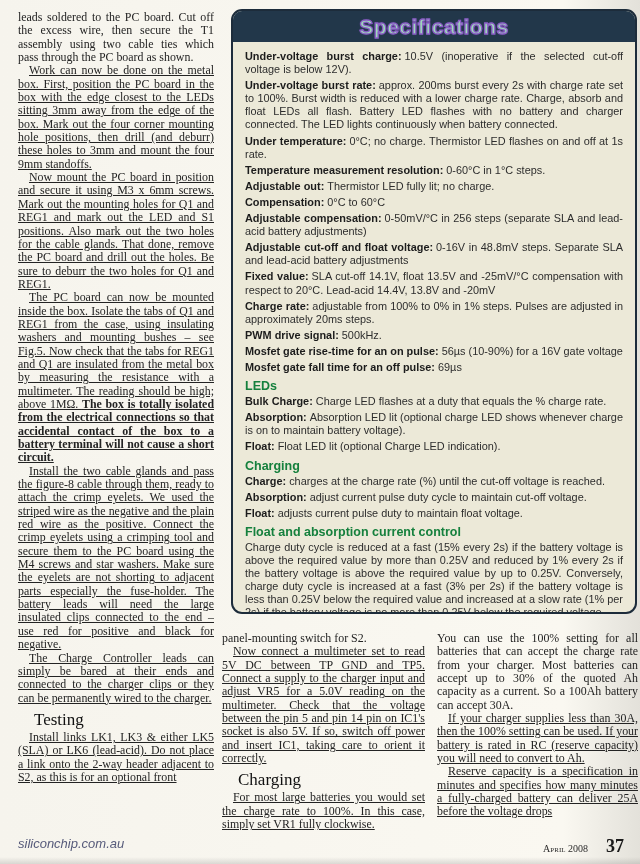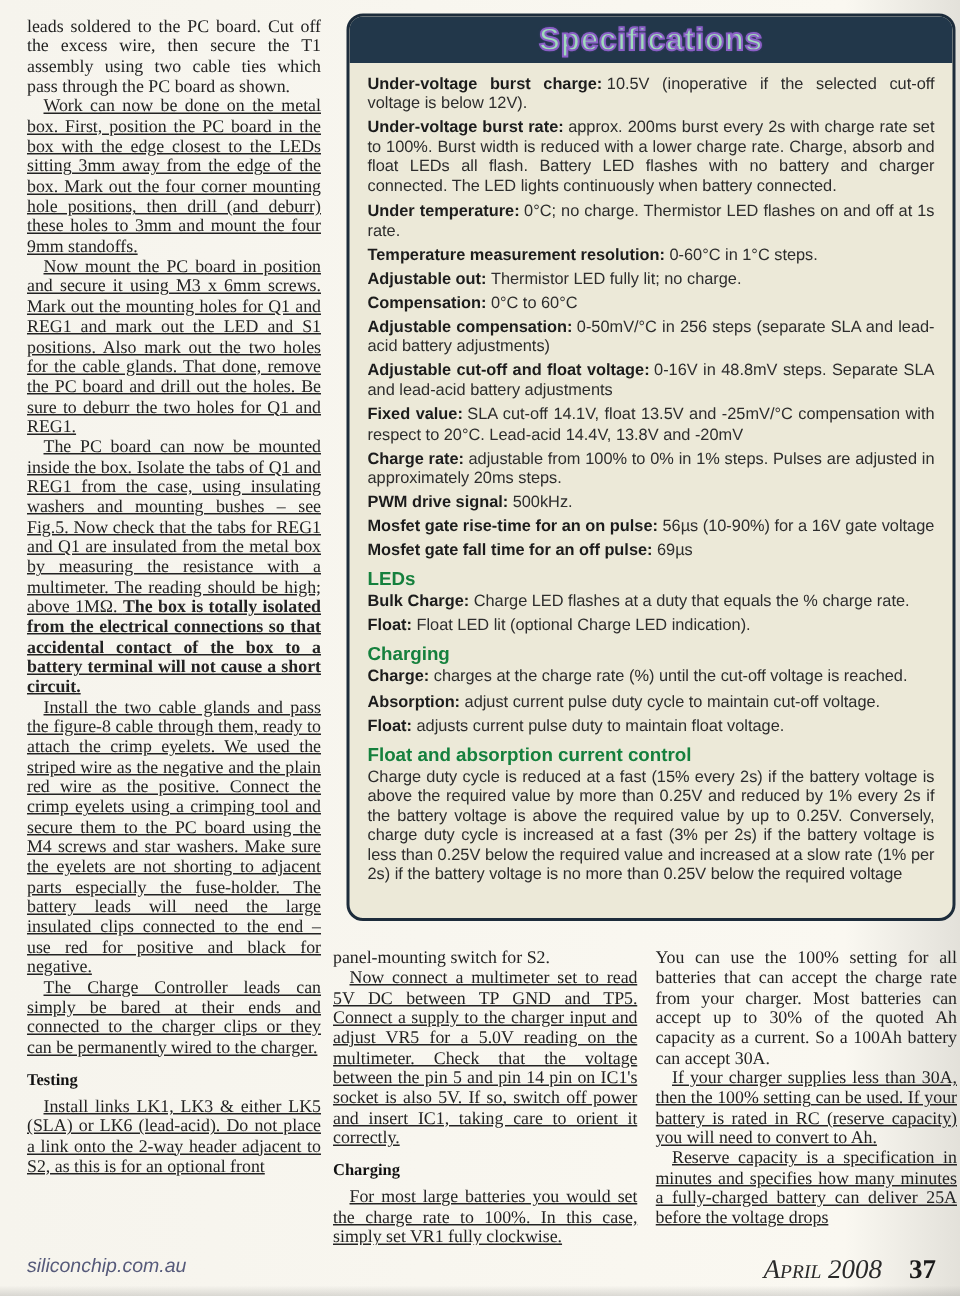--- a/index.html
+++ b/index.html
@@ -12,21 +12,21 @@
     color:#262626;
   }
   .page { position:absolute; inset:0; background:linear-gradient(to right,#f6f4ed 0%,#faf8f1 88%,#e3e1da 100%); }
   .scan-edge-bottom { position:absolute; left:0; bottom:0; width:100%; height:7px;
     background:linear-gradient(to bottom, rgba(0,0,0,0), rgba(110,110,110,0.22)); }
 
   
   .col { position:absolute; text-align:justify; font-size:11.9px; line-height:13.35px; color:#232323; overflow:hidden; }
   .col p { margin:0; }
   .col p.ind { text-indent:11px;text-decoration:underline; }
-  .serif-head { font-weight:bold; font-size:11px; line-height:18px; margin:6px 0 2px; color:#111; }
+  .serif-head { font-weight:normal; font-size:17px; line-height:18px; margin:6px 16px 2px; color:#111; }
 
   .left-col  { left:18px;  top:11px;  width:196px; height:818px; }
   .mid-col   { left:222px; top:632px; width:203px; height:198px; }
   .right-col { left:437px; top:632px; width:201px; height:198px; }
 
   
   .specs-box { position:absolute; left:231px; top:9px; width:406px; height:605px;
     background:#ece9d8; border:2.5px solid #1d2c3b; border-radius:11px; overflow:hidden; }
   .specs-header { height:31px; background:#22374a; display:flex; align-items:center; justify-content:center; }
   .specs-title {
@@ -38,21 +38,21 @@
   .spec { margin:0 0 3px; text-align:justify; }
   .spec b { margin-right:3px; color:#1c1c1c; }
   .sec-head { font-family:"Liberation Sans", sans-serif; font-weight:bold; font-size:12.5px;
     color:#15803d; margin:6px 0 2px; }
   .float-body { text-align:justify; }
 
   
   .footer-site { position:absolute; left:18px; top:836px; font-family:"Liberation Sans", sans-serif;
     font-style:italic; font-size:13px; color:#565a7a; }
   .footer-right { position:absolute; right:16px; top:836px; display:flex; align-items:baseline; gap:18px; }
-  .footer-issue { font-style:italic; font-variant:small-caps; font-size:18px; color:#2a2a2a; }
+  .footer-issue { font-variant:small-caps; font-size:10px; color:#2a2a2a; }
   .footer-page  { font-weight:bold; font-size:18px; color:#1a1a1a; }
 </style>
 </head>
 <body>
 
 <div class="page">
 
   <div class="col left-col">
     <p>leads soldered to the PC board. Cut off the excess wire, then secure the T1 assembly using two cable ties which pass through the PC board as shown.</p>
     <p class="ind">Work can now be done on the metal box. First, position the PC board in the box with the edge closest to the LEDs sitting 3mm away from the edge of the box. Mark out the four corner mounting hole positions, then drill (and deburr) these holes to 3mm and mount the four 9mm standoffs.</p>
@@ -78,20 +78,21 @@
       <p class="spec"><b>Adjustable compensation:</b><span>0-50mV/°C in 256 steps (separate SLA and lead-acid battery adjustments)</span></p>
       <p class="spec"><b>Adjustable cut-off and float voltage:</b><span>0-16V in 48.8mV steps. Separate SLA and lead-acid battery adjustments</span></p>
       <p class="spec"><b>Fixed value:</b><span>SLA cut-off 14.1V, float 13.5V and -25mV/°C compensation with respect to 20°C. Lead-acid 14.4V, 13.8V and -20mV</span></p>
       <p class="spec"><b>Charge rate:</b><span>adjustable from 100% to 0% in 1% steps. Pulses are adjusted in approximately 20ms steps.</span></p>
       <p class="spec"><b>PWM drive signal:</b><span>500kHz.</span></p>
       <p class="spec"><b>Mosfet gate rise-time for an on pulse:</b><span>56µs (10-90%) for a 16V gate voltage</span></p>
       <p class="spec"><b>Mosfet gate fall time for an off pulse:</b><span>69µs</span></p>
 
       <div class="sec-head">LEDs</div>
       <p class="spec"><b>Bulk Charge:</b><span>Charge LED flashes at a duty that equals the % charge rate.</span></p>
+      <p class="spec"><b>Absorption:</b><span>Absorption LED lit (optional charge LED shows whenever charge is on to maintain battery voltage).</span></p>
       <p class="spec"><b>Float:</b><span>Float LED lit (optional Charge LED indication).</span></p>
 
       <div class="sec-head">Charging</div>
       <p class="spec"><b>Charge:</b><span>charges at the charge rate (%) until the cut-off voltage is reached.</span></p>
       <p class="spec"><b>Absorption:</b><span>adjust current pulse duty cycle to maintain cut-off voltage.</span></p>
       <p class="spec"><b>Float:</b><span>adjusts current pulse duty to maintain float voltage.</span></p>
 
       <div class="sec-head">Float and absorption current control</div>
       <p class="float-body">Charge duty cycle is reduced at a fast (15% every 2s) if the battery voltage is above the required value by more than 0.25V and reduced by 1% every 2s if the battery voltage is above the required value by up to 0.25V. Conversely, charge duty cycle is increased at a fast (3% per 2s) if the battery voltage is less than 0.25V below the required value and increased at a slow rate (1% per 2s) if the battery voltage is no more than 0.25V below the required voltage</p>
     </div>

